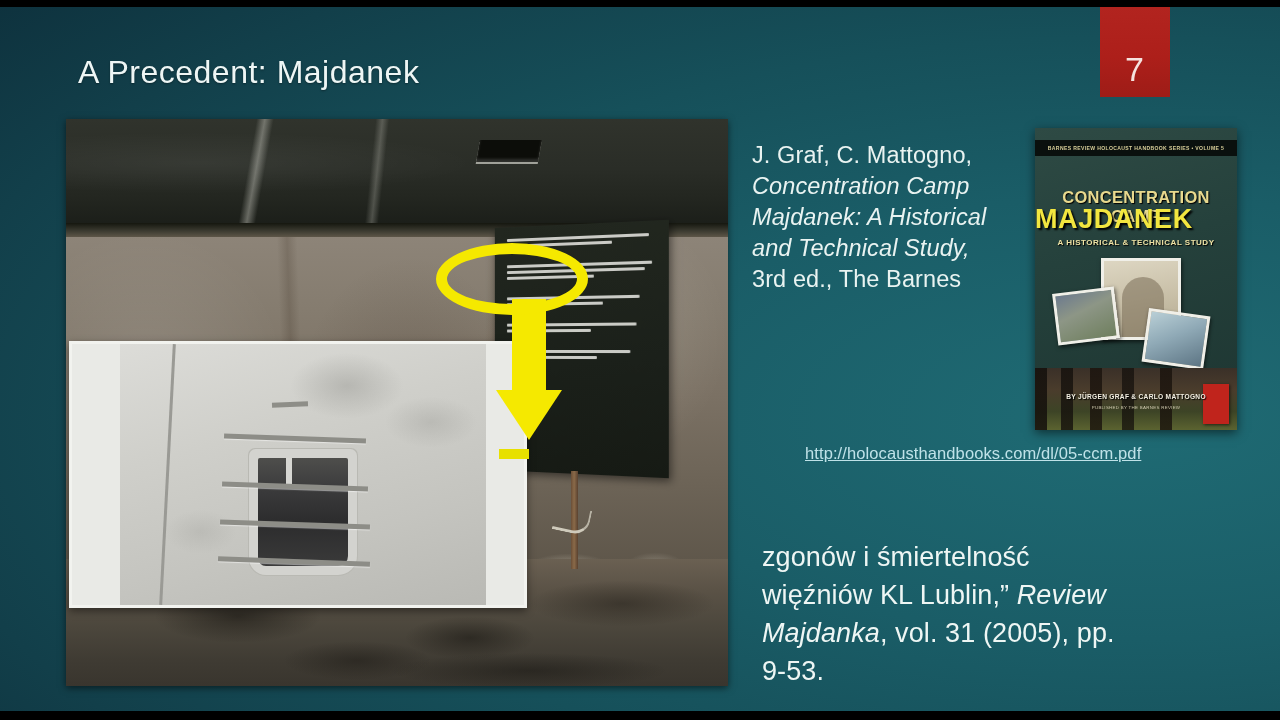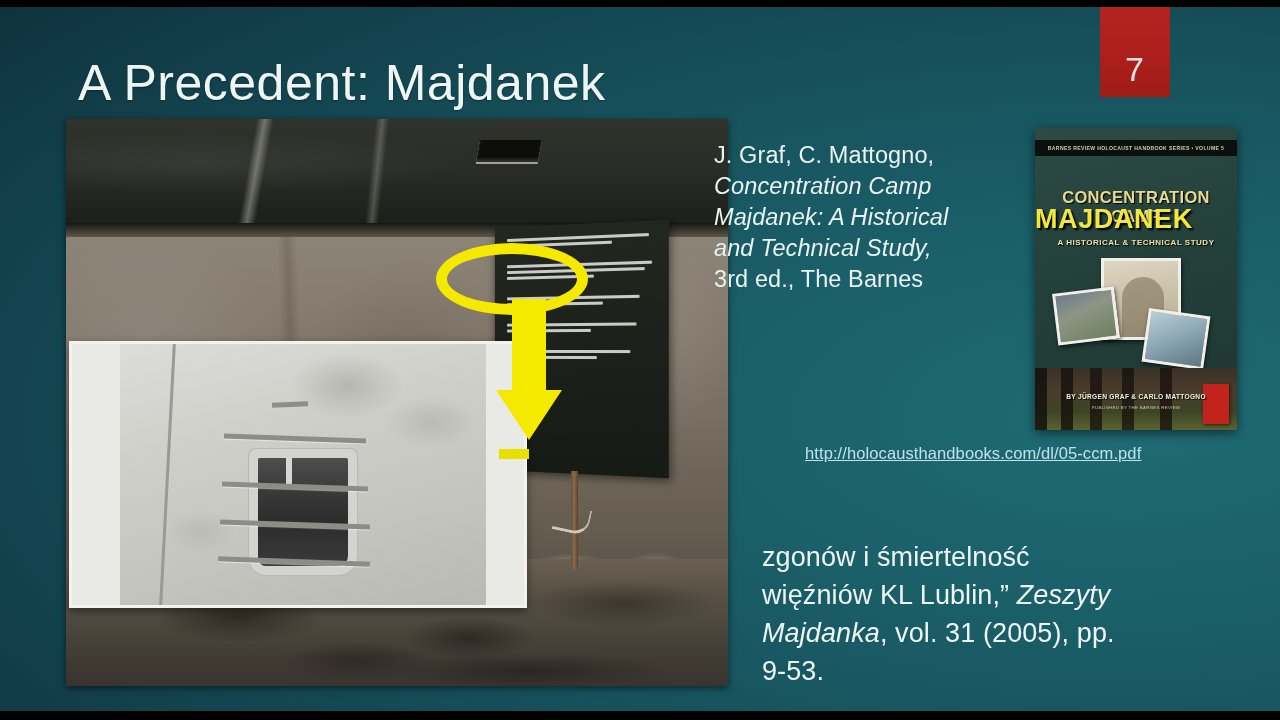--- a/index.html
+++ b/index.html
@@ -25,21 +25,21 @@
     padding-bottom:8px; z-index:20;
   }
   #pagebadge span {
     color:#f6e3df; font-size:34px; font-weight:400; letter-spacing:1px;
     font-family:"Liberation Sans", sans-serif;
   }
 
   
   #title {
     position:absolute; left:78px; top:54px; z-index:15;
-    color:#eef6f5; font-size:50px; font-weight:400; letter-spacing:.5px;
+    color:#eef6f5; font-size:32px; font-weight:400; letter-spacing:.5px;
     white-space:nowrap; text-shadow:0 1px 2px rgba(0,0,0,.35);
   }
 
   
   #photo {
     position:absolute; left:66px; top:119px; width:662px; height:567px;
     z-index:10; overflow:hidden;
     box-shadow:0 2px 7px rgba(0,0,0,.55);
     background:#6b6055;
   }
@@ -184,21 +184,21 @@
     border-left:33px solid transparent; border-right:33px solid transparent;
     border-top:50px solid #f5e900;
   }
   .ybar{
     position:absolute; left:433px; top:330px; width:30px; height:10px;
     background:#e7e000; z-index:31;
   }
 
   
   #cite1{
-    position:absolute; left:714px; top:140px; width:270px; z-index:15;
+    position:absolute; left:752px; top:140px; width:270px; z-index:15;
     color:#e9f3f1; font-size:23.5px; line-height:31px; letter-spacing:.1px;
   }
   #cite1 .it{ font-style:italic; }
 
   
   #book{
     position:absolute; left:1035px; top:128px; width:202px; height:302px; z-index:18;
     background:linear-gradient(165deg,#2e4a44 0%, #25413c 40%, #1d3531 100%);
     box-shadow:0 3px 10px rgba(0,0,0,.55);
     overflow:hidden;
@@ -374,18 +374,18 @@
     <div class="redbox"></div>
     <div class="authors">BY JÜRGEN GRAF &amp; CARLO MATTOGNO</div>
     <div class="pub">PUBLISHED BY THE BARNES REVIEW</div>
   </div>
 
   <div id="urllink">http://holocausthandbooks.com/dl/05-ccm.pdf</div>
 
   <div id="cite2">
     <br>
     <span>zgonów i śmiertelność</span><br>
-    <span>więźniów KL Lublin,” </span><span class="it">Zeszyty</span><br>
+    <span>więźniów KL Lublin,” </span><span class="it">Review</span><br>
     <span class="it">Majdanka</span><span>, vol. 31 (2005), pp.</span><br>
     <span>9-53.</span>
   </div>
 
 </div>
 
 </body></html>

